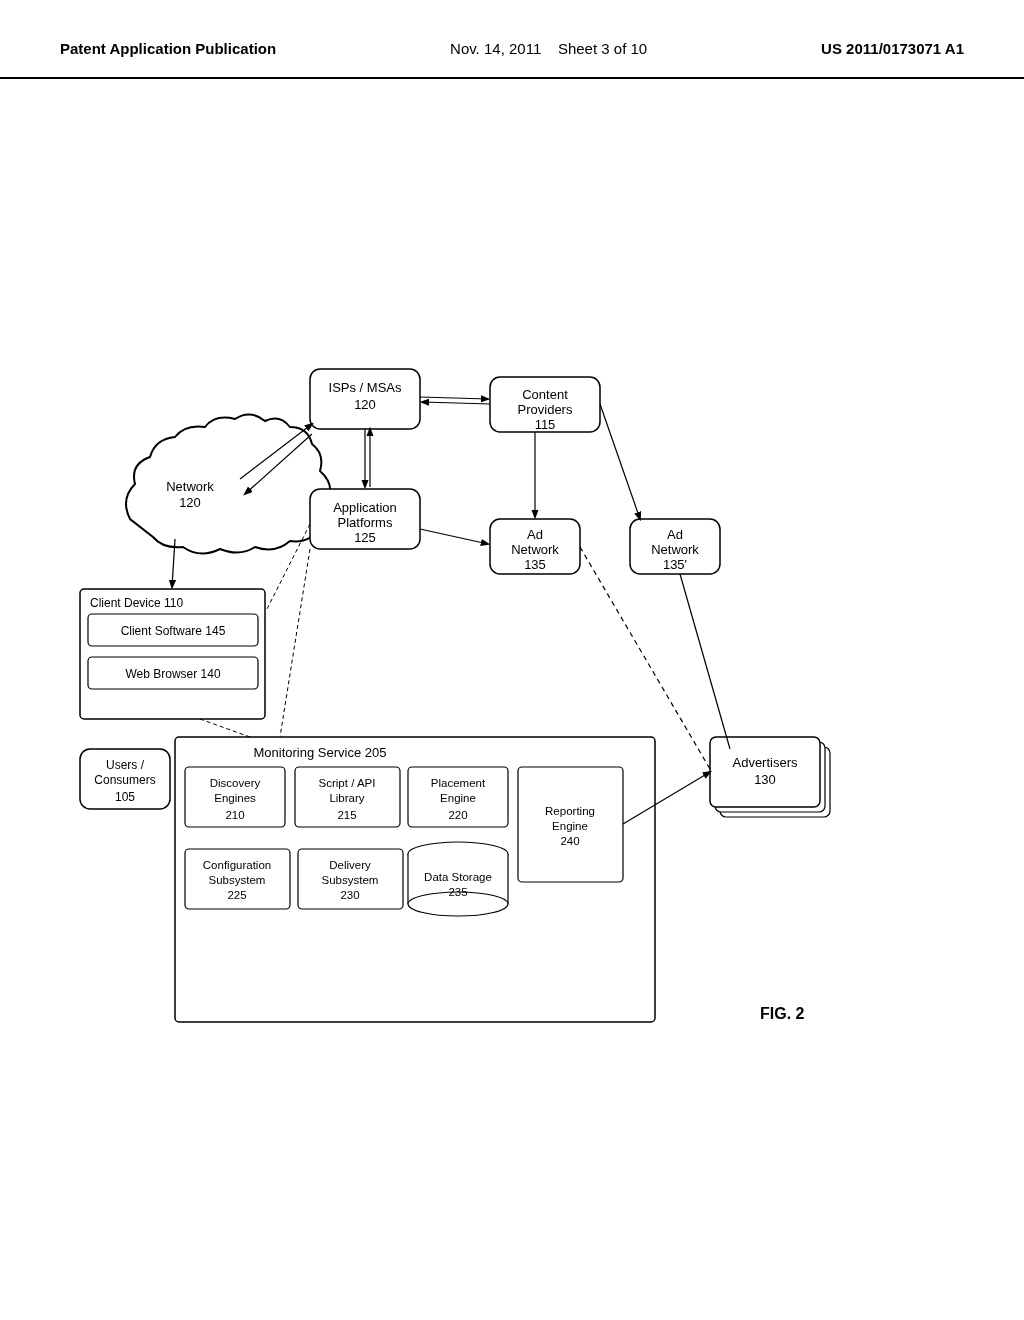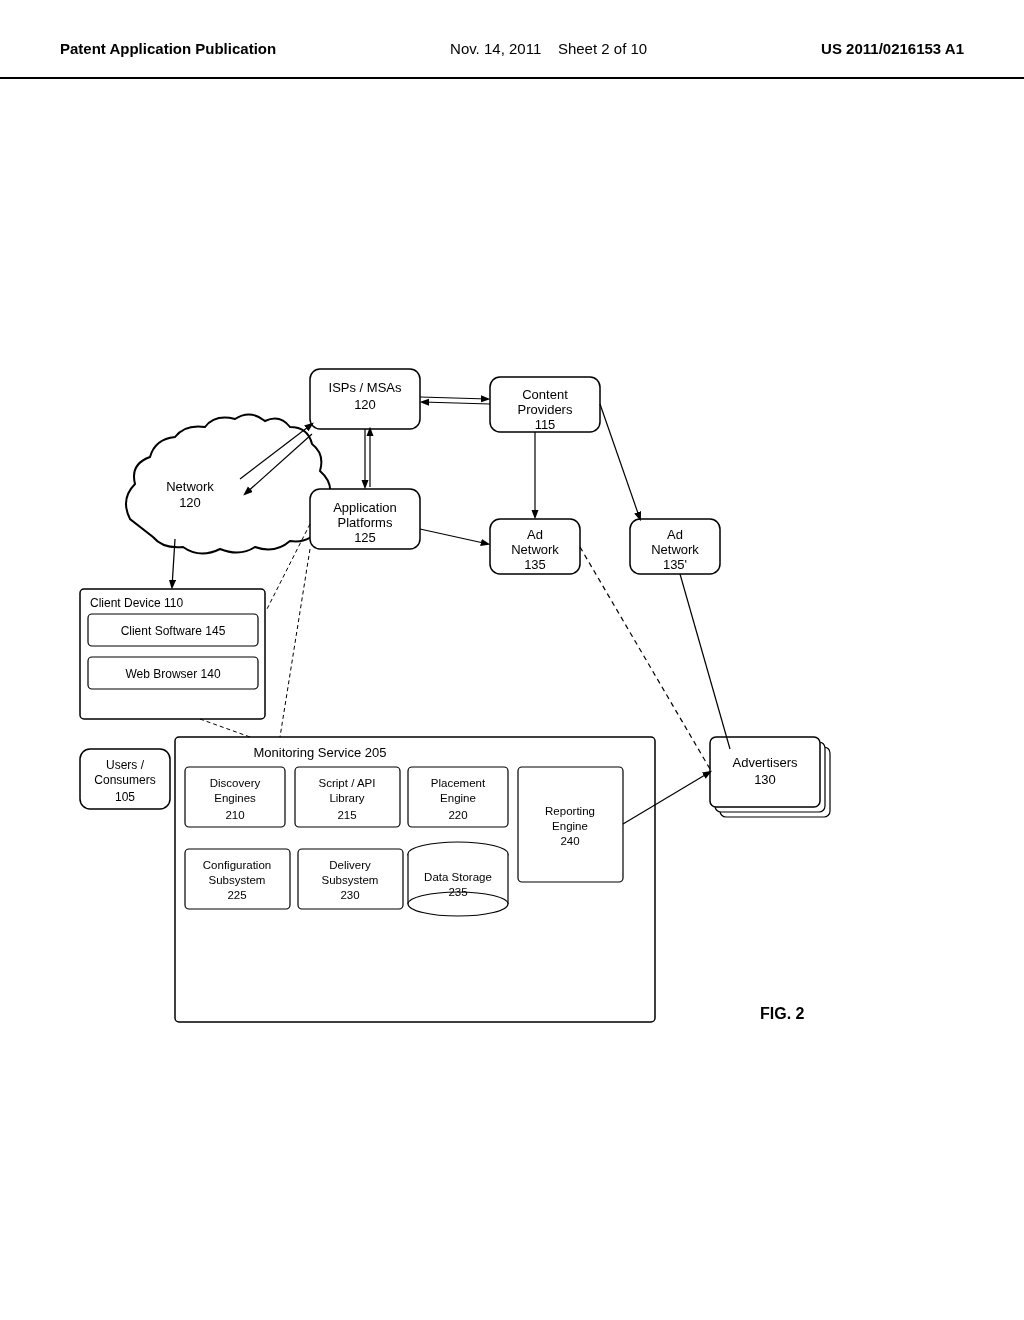--- a/index.html
+++ b/index.html
@@ -36,23 +36,23 @@
       height: 100%;
     }
   </style>
 </head>
 <body>
 
 <div class="header">
   <div style="font-weight:bold; font-size:15px;">Patent Application Publication</div>
   <div style="font-size:15px; text-align:center;">
     <span>Nov. 14, 2011</span>&nbsp;&nbsp;&nbsp;
-    <span>Sheet 2 of 10</span>
+    <span>Sheet 3 of 10</span>
   </div>
-  <div style="font-weight:bold; font-size:15px;">US 2011/0216153 A1</div>
+  <div style="font-weight:bold; font-size:15px;">US 2011/0173071 A1</div>
 </div>
 
 <div class="diagram-area">
   <svg class="diagram" viewBox="0 0 1024 1100" xmlns="http://www.w3.org/2000/svg">
 
     <g>
 
       <path d="M130,390 Q120,370 135,355 Q130,335 150,328 Q155,310 175,308 Q185,295 205,298 Q215,285 235,290 Q250,280 265,292 Q280,285 290,298 Q308,298 312,315 Q325,325 320,342 Q335,355 328,372 Q335,388 320,398 Q310,415 290,412 Q275,425 255,418 Q240,428 220,420 Q200,430 183,418 Q163,420 153,408 Z" fill="white" stroke="black" stroke-width="2"></path>
       <text x="190" y="362" text-anchor="middle" font-size="13" font-family="Arial">Network</text>
       <text x="190" y="378" text-anchor="middle" font-size="13" font-family="Arial">120</text>

